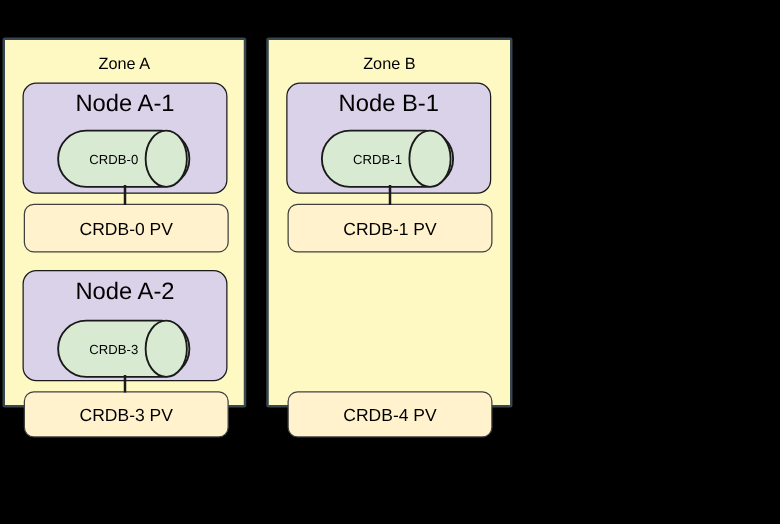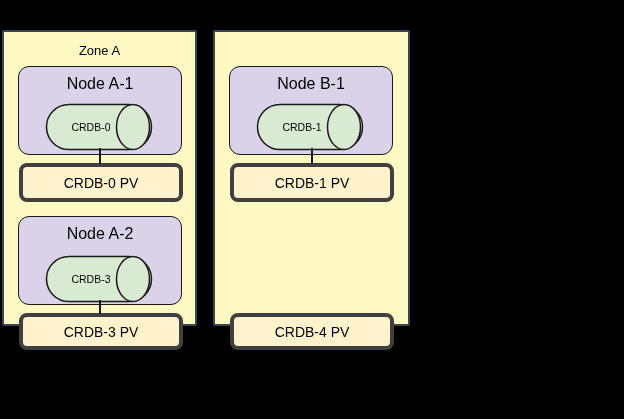--- a/index.html
+++ b/index.html
@@ -52,21 +52,21 @@
     box-sizing: border-box;
   }
   .node-1 { top: 34px; }
   .node-2 { top: 184px; }
   .node-label {
     position: absolute;
     top: 9px;
     left: 0;
     width: 100%;
     text-align: center;
-    font-size: 16px;
+    font-size: 19px;
     line-height: 16px;
   }
   .cylinder {
     position: absolute;
     top: 36px;
     left: 50%;
     transform: translateX(-50%);
     width: 110px;
     height: 48px;
     text-decoration: underline;
@@ -78,21 +78,21 @@
     background: #1a1a1a;
     z-index: 3;
   }
   .connector-1 { top: 116px; height: 16px; }
   .connector-2 { top: 268px; height: 14px; }
   .pv {
     position: absolute;
     left: 15px;
     width: 164px;
     background: #fff2cc;
-    border: 4px solid #404040;
+    border: 1px solid #404040;
     border-radius: 8px;
     box-sizing: border-box;
     display: flex;
     align-items: center;
     justify-content: center;
     font-size: 14px;
   }
   .pv-1 { top: 131px; height: 39px; }
   .pv-2 { top: 281px; height: 37px; text-align: right; }
 </style>
@@ -125,20 +125,21 @@
           <ellipse cx="88" cy="24" rx="16.5" ry="22.5" fill="#d9ead3" stroke="#1a1a1a" stroke-width="1.5"></ellipse>
           <text x="46" y="28" text-anchor="middle" font-size="10.5" fill="#000000">CRDB-3</text>
         </svg>
       </div>
     </div>
     <div class="connector connector-2"></div>
     <div class="pv pv-2">CRDB-3 PV</div>
   </section>
 
   <section class="zone zone-b">
+    <div class="zone-title">Zone B</div>
 
     <div class="node node-1">
       <div class="node-label">Node B-1</div>
       <div class="cylinder">
         <svg width="110" height="48" viewBox="0 0 110 48">
           <rect x="1.5" y="1.5" width="105" height="45" rx="22.5" ry="22.5" fill="#d9ead3" stroke="#1a1a1a" stroke-width="1.5"></rect>
           <ellipse cx="88" cy="24" rx="16.5" ry="22.5" fill="#d9ead3" stroke="#1a1a1a" stroke-width="1.5"></ellipse>
           <text x="46" y="28" text-anchor="middle" font-size="10.5" fill="#000000">CRDB-1</text>
         </svg>
       </div>

